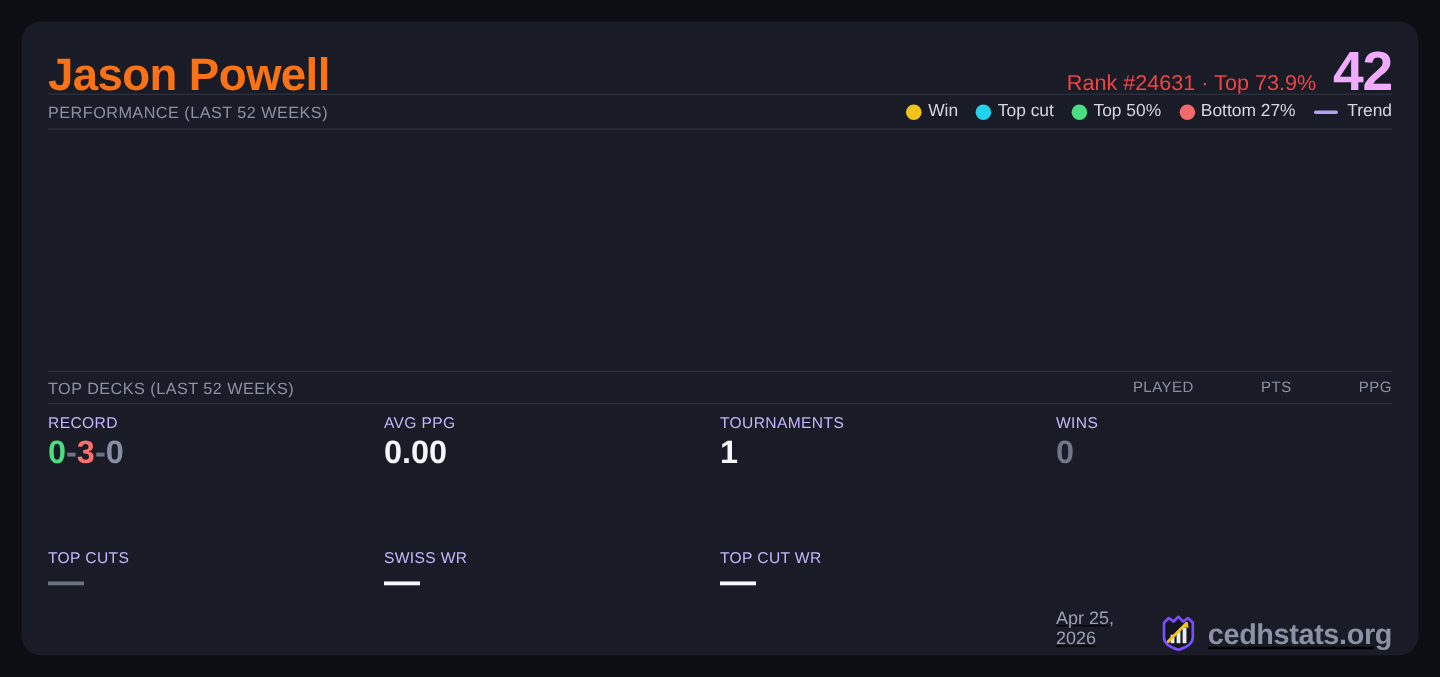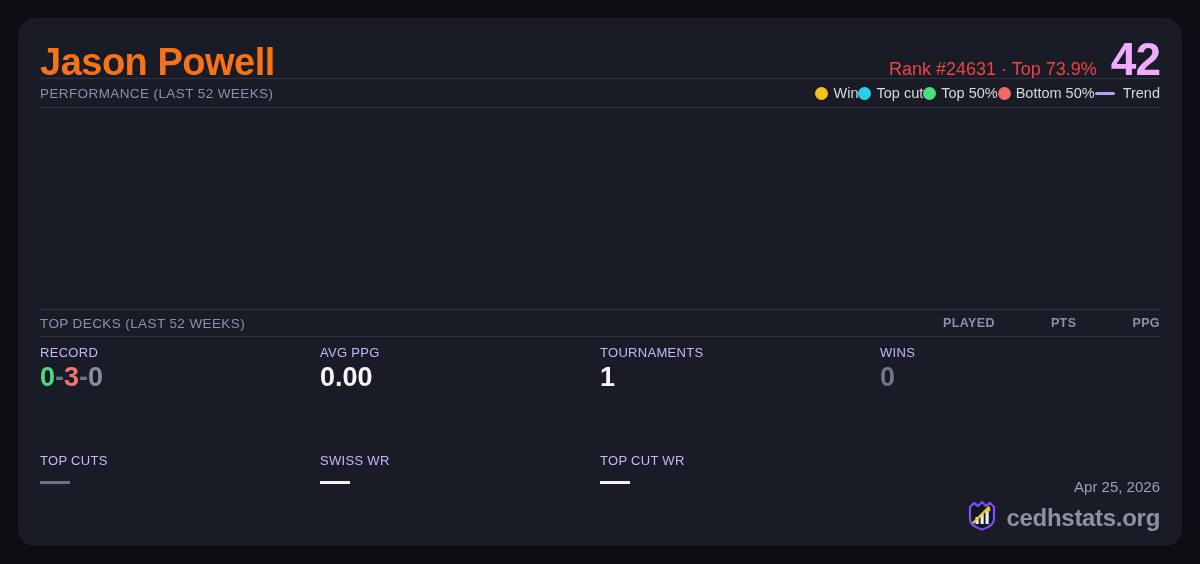--- a/index.html
+++ b/index.html
@@ -56,21 +56,21 @@
     height:28px;
     display:flex;
     align-items:center;
     justify-content:space-between;
   }
   .section-title {
     font-size:13.5px;
     color:#8b92a4;
     letter-spacing:0.4px;
   }
-  .legend { display:flex; align-items:center; }
+  .legend { display:flex; align-items:center; gap:15px; }
   .legend-item { display:flex; align-items:center; gap:5px; }
   .legend-dot { width:13px; height:13px; border-radius:50%; }
   .legend-line { width:20px; height:3px; border-radius:2px; margin-right:3px; }
   .c-win    { background:#f2c318; }
   .c-topcut { background:#22d3ee; }
   .c-top50  { background:#4ade80; }
   .c-bot50  { background:#f06a6a; }
   .c-trend  { background:#b2a1f7; }
   .legend-label { font-size:14.5px; color:#d4d8e0; }
 
@@ -84,21 +84,20 @@
     align-items:center;
     justify-content:space-between;
   }
   .decks-cols { display:flex; align-items:center; }
   .decks-col {
     font-size:12.5px;
     color:#8b92a4;
     letter-spacing:0.4px;
     margin-left:56px;
     text-align:right;
-    font-weight:bold;
   }
 
   
   .stats-grid {
     padding-top:8px;
     display:grid;
     grid-template-columns:repeat(4, 1fr);
     grid-template-rows:auto auto;
     flex:1;
   }
@@ -127,24 +126,24 @@
   .rec-green  { color:#4ade80; }
   .rec-red    { color:#f87171; }
   .rec-gray   { color:#868fa1; }
   .rec-sep    { color:#6b7384; }
 
   
   .brand-cell {
     grid-column:4;
     grid-row:2;
     display:flex;
-    flex-direction:column;
     align-items:flex-end;
     justify-content:flex-end;
-    padding-bottom:14px;
+    padding-bottom:2px;
+    text-decoration:underline;
   }
   .footer-date {
     font-size:15px;
     color:#9aa1b2;
     margin-bottom:3px;
   }
   .brand-row { display:flex; align-items:flex-end; gap:8px; }
   .brand-text {
     font-size:24px;
     font-weight:700;
@@ -176,21 +175,21 @@
       <div class="legend-item">
         <span class="legend-dot c-topcut"></span>
         <span class="legend-label">Top cut</span>
       </div>
       <div class="legend-item">
         <span class="legend-dot c-top50"></span>
         <span class="legend-label">Top 50%</span>
       </div>
       <div class="legend-item">
         <span class="legend-dot c-bot50"></span>
-        <span class="legend-label">Bottom 50%</span>
+        <span class="legend-label">Bottom 27%</span>
       </div>
       <div class="legend-item">
         <span class="legend-line c-trend"></span>
         <span class="legend-label">Trend</span>
       </div>
     </div>
   </div>
   <div class="divider"></div>
 
   <div class="chart-area"></div>

